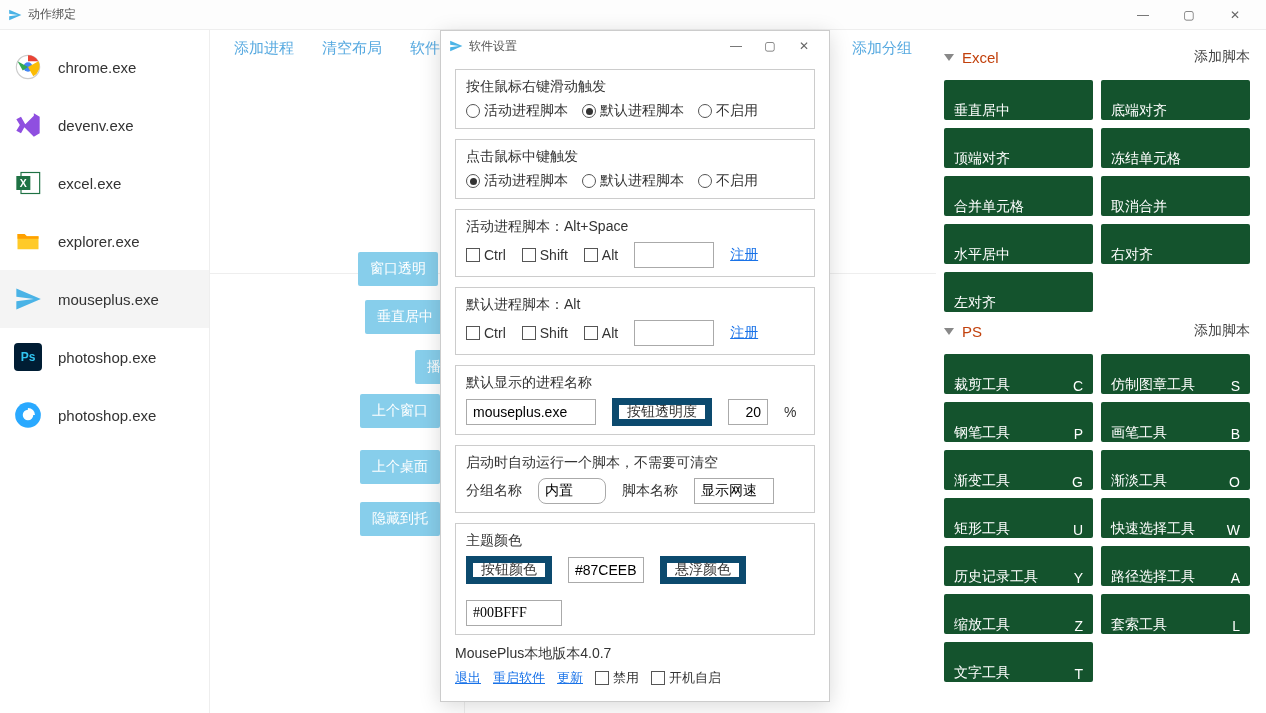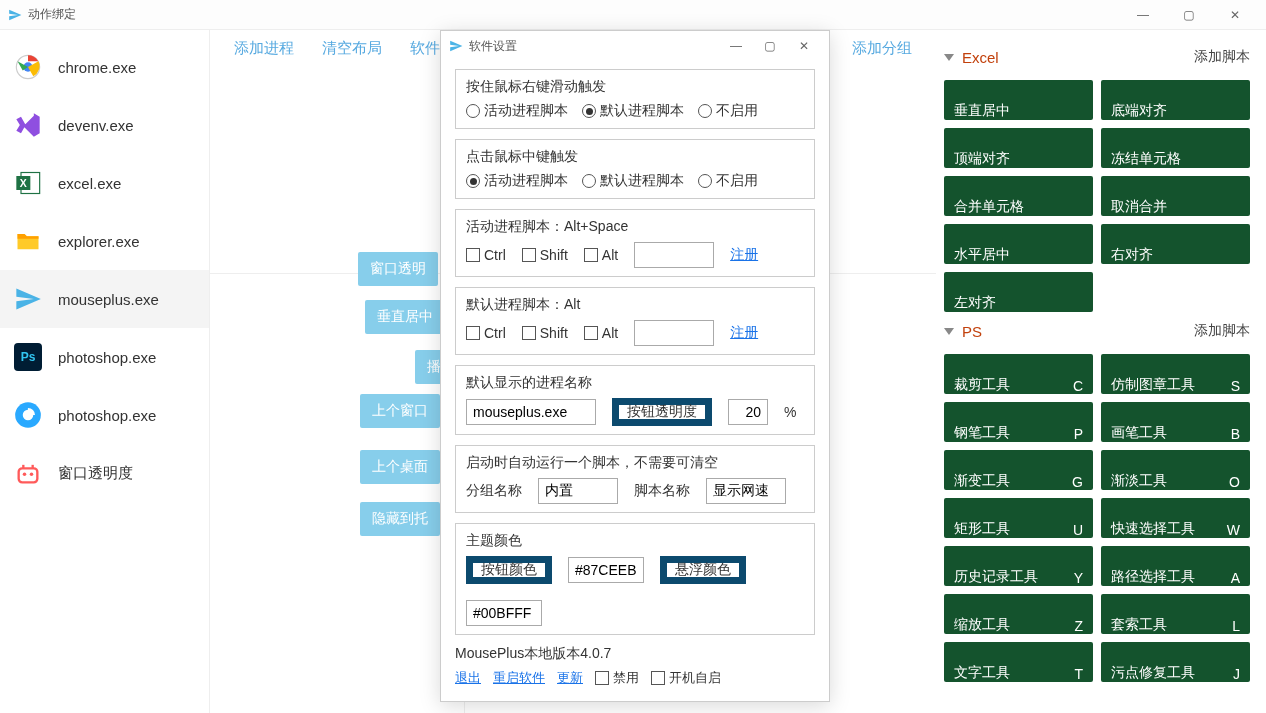--- a/index.html
+++ b/index.html
@@ -120,32 +120,20 @@
       <div class="proc-item">
         <span class="proc-ico">
           <svg width="28" height="28" viewBox="0 0 24 24">
             <circle cx="12" cy="12" r="11" fill="#2aa9ff"></circle>
             <circle cx="12" cy="12" r="6" fill="#fff"></circle>
             <circle cx="12" cy="12" r="6" fill="none" stroke="#2aa9ff" stroke-width="3" stroke-dasharray="28 10"></circle>
           </svg>
         </span>
         <span class="proc-label">photoshop.exe</span>
       </div>
-      <div class="proc-item">
-        <span class="proc-ico">
-          <svg width="28" height="28" viewBox="0 0 24 24">
-            <rect x="4" y="8" width="16" height="12" rx="3" fill="#fff" stroke="#ff5a5a" stroke-width="2"></rect>
-            <circle cx="9" cy="13" r="1.5" fill="#ff5a5a"></circle>
-            <circle cx="15" cy="13" r="1.5" fill="#ff5a5a"></circle>
-            <line x1="8" y1="5" x2="8" y2="8" stroke="#ff5a5a" stroke-width="2"></line>
-            <line x1="16" y1="5" x2="16" y2="8" stroke="#ff5a5a" stroke-width="2"></line>
-          </svg>
-        </span>
-        <span class="proc-label">窗口透明度</span>
-      </div>
     </div>
   <div class="center">
     <div class="tabs" id="tabs">
         <span>添加进程</span>
         <span>清空布局</span>
         <span>软件</span>
         <span style="margin-left: auto;">添加分组</span>
       </div>
     <div class="center-canvas" id="canvas">
         <div class="act-btn" style="left: 148px; top: 186px;">窗口透明</div>
@@ -241,24 +229,20 @@
           <span>缩放工具</span>
           <span class="key">Z</span>
         </div>
         <div class="script-cell">
           <span>套索工具</span>
           <span class="key">L</span>
         </div>
         <div class="script-cell">
           <span>文字工具</span>
           <span class="key">T</span>
-        </div>
-        <div class="script-cell">
-          <span>污点修复工具</span>
-          <span class="key">J</span>
         </div>
       </div>
     </div>
 </div>
 
 <div class="dialog">
   <div class="dlg-title">
     <svg width="14" height="14" class="icon-send" viewBox="0 0 24 24">
         <path d="M2 21l21-9L2 3v7l15 2-15 2z"></path>
       </svg>
@@ -352,33 +336,33 @@
         <span class="btnish">按钮透明度</span>
         <input class="txt-in" style="width: 40px; text-align: right;" value="20">
         <span>%</span>
       </div>
     </div>
 
     <div class="section">
       <div class="sec-title">启动时自动运行一个脚本，不需要可清空</div>
       <div class="row">
         <span>分组名称</span>
-        <input class="txt-in" style="width: 80px;" value="内置">
+        <input class="txt-in" style="width: 68px; border-radius: 8px;" value="内置">
         <span>脚本名称</span>
         <input class="txt-in" style="width: 80px;" value="显示网速">
       </div>
     </div>
 
     <div class="section">
       <div class="sec-title">主题颜色</div>
       <div class="row">
         <span class="btnish">按钮颜色</span>
         <input class="txt-in" style="width: 76px;" value="#87CEEB">
         <span class="btnish">悬浮颜色</span>
-        <input class="txt-in" style="width: 76px;" value="#00BFFF">
+        <input class="txt-in" style="width: 96px; font-family: Liberation Serif, serif;" value="#00BFFF">
       </div>
     </div>
 
     <div style="font-size:14px">MousePlus本地版本4.0.7</div>
     <div class="footer-row">
       <span class="link">退出</span>
       <span class="link">重启软件</span>
       <span class="link">更新</span>
       <label class="chk">
           <span class="checkbox-sq"></span>

